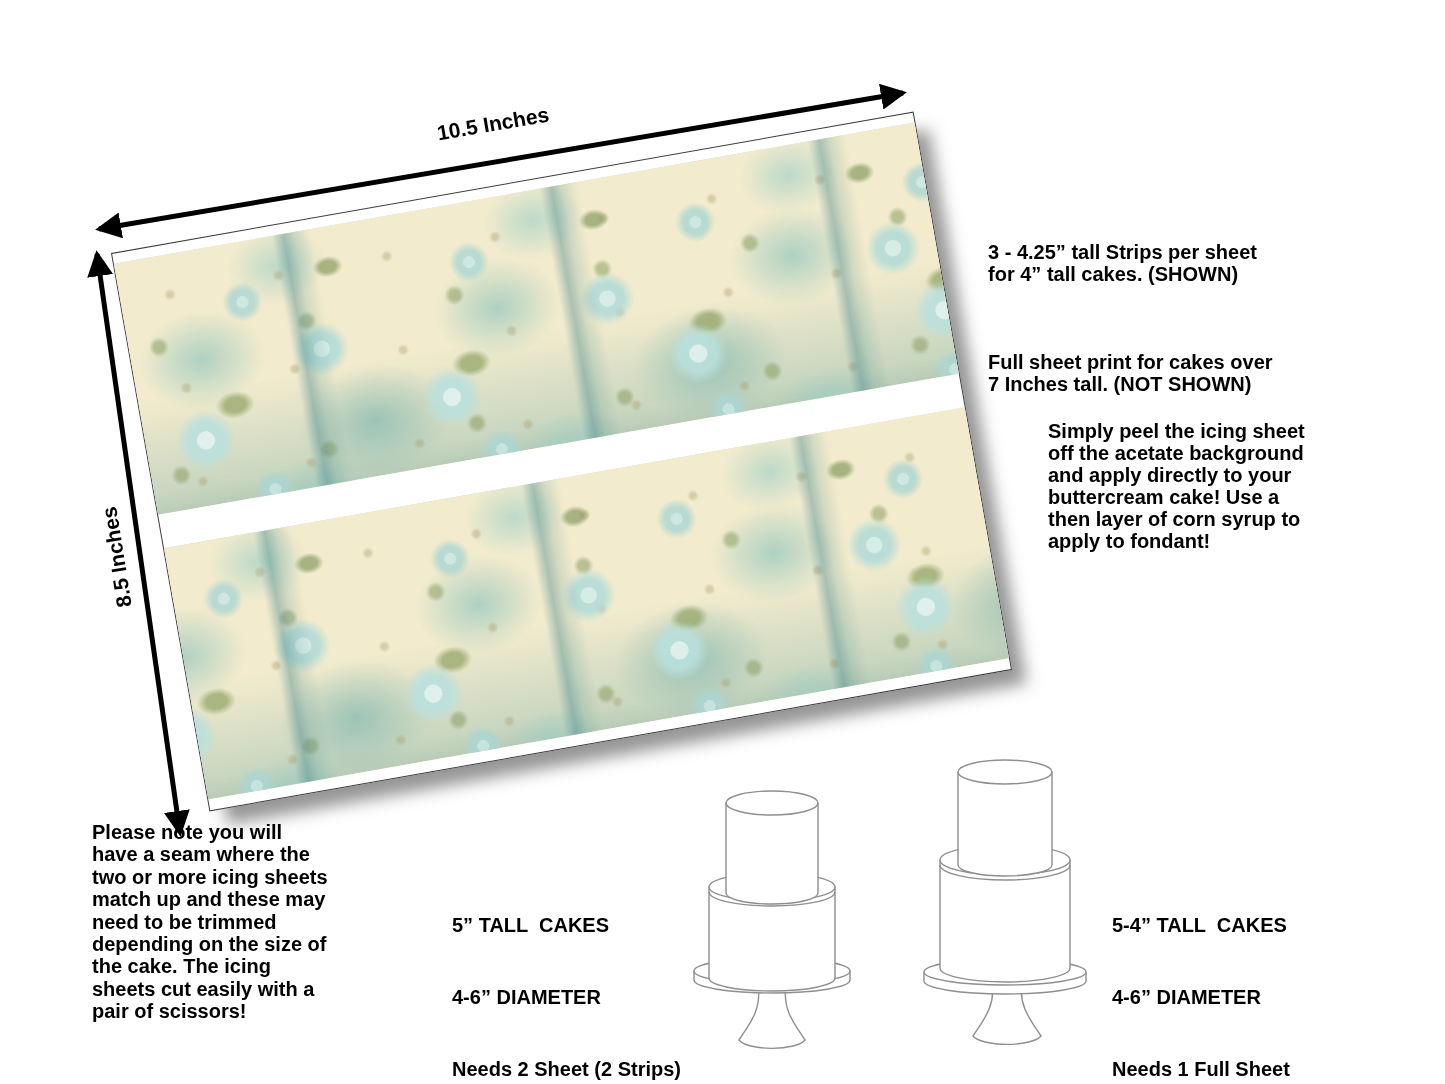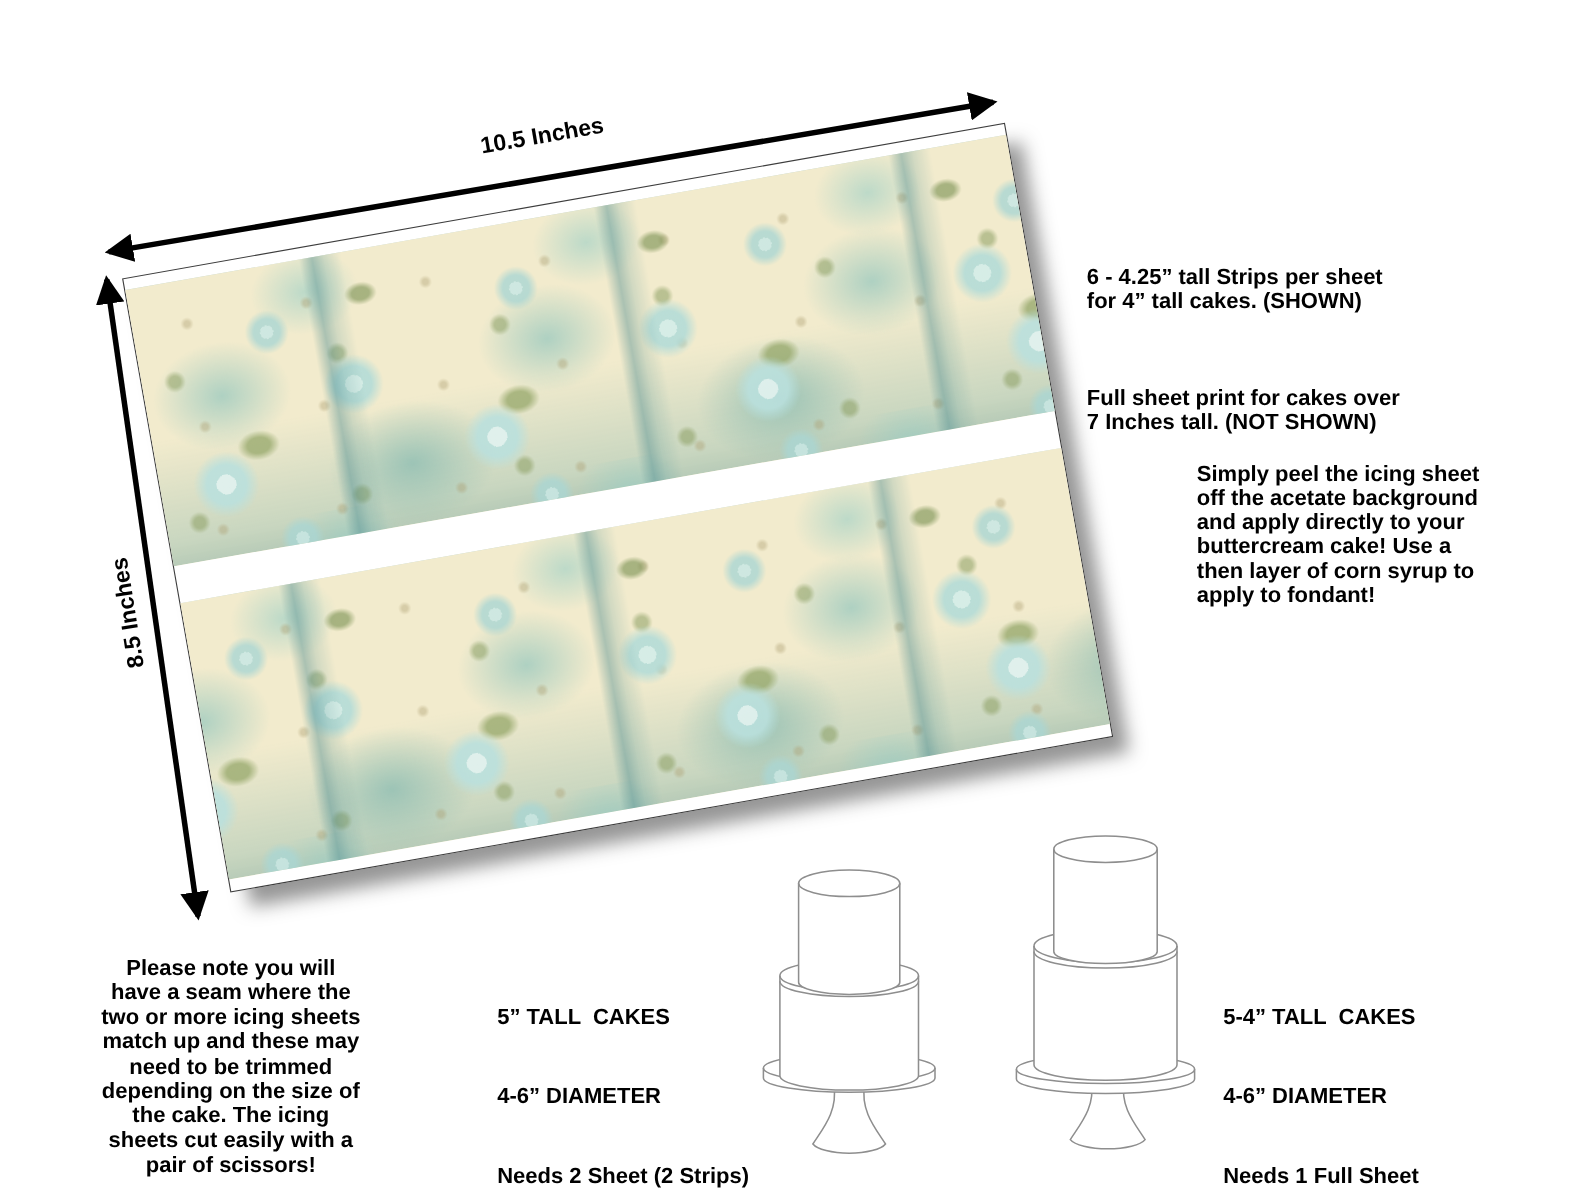--- a/index.html
+++ b/index.html
@@ -45,22 +45,22 @@
   
   .arrows { position:absolute; left:0; top:0; pointer-events:none; }
   .dim-label { position:absolute; font-size:21px; }
   .dim-label.width  { left:408px; top:112px; width:170px; text-align:center; transform:rotate(-9.8deg); }
   .dim-label.height { left:52px;  top:545px; width:130px; text-align:center; transform:rotate(-99deg); }
 
   
   .note { position:absolute; font-size:20px; line-height:22px; white-space:pre-wrap; }
   .note-strips { left:988px;  top:197px; }
   .note-strips .para2 { margin-top:22px; }
-  .note-apply  { left:1048px; top:420px;margin-left:40px; }
-  .note-seam   { left:92px;   top:869px; line-height:22.4px;text-align:center; }
+  .note-apply  { left:1048px; top:420px; }
+  .note-seam   { left:92px;   top:821px; line-height:22.4px; }
 
   .guide { position:absolute; font-size:20px; line-height:24px; white-space:pre-wrap; }
   .guide-strips { left:452px;  top:817px; }
   .guide-full   { left:1112px; top:817px; }
 
   
   .cake { position:absolute; }
   .cake path, .cake line { stroke:#8e8e8e; stroke-width:1.4; fill:none; }
   .cake .solid { fill:#ffffff; }
   .cake1 { left:692px; top:786px; }
@@ -83,21 +83,21 @@
       </marker>
     </defs>
     <line x1="99" y1="229" x2="903" y2="93" stroke="#000" stroke-width="5" marker-start="url(#ah)" marker-end="url(#ah)"></line>
     <line x1="97" y1="254" x2="180" y2="833" stroke="#000" stroke-width="5" marker-start="url(#ah)" marker-end="url(#ah)"></line>
   </svg>
 
   <div class="dim-label width">10.5 Inches</div>
   <div class="dim-label height">8.5 Inches</div>
 
   <div class="note note-strips">
-    <div>6 - 4.25” tall Strips per sheet
+    <div>3 - 4.25” tall Strips per sheet
 for 4” tall cakes. (SHOWN)</div>
     <div class="para2">Full sheet print for cakes over
 7 Inches tall. (NOT SHOWN)</div>
   </div>
 
   <div class="note note-apply">Simply peel the icing sheet
 off the acetate background
 and apply directly to your
 buttercream cake! Use a
 then layer of corn syrup to

